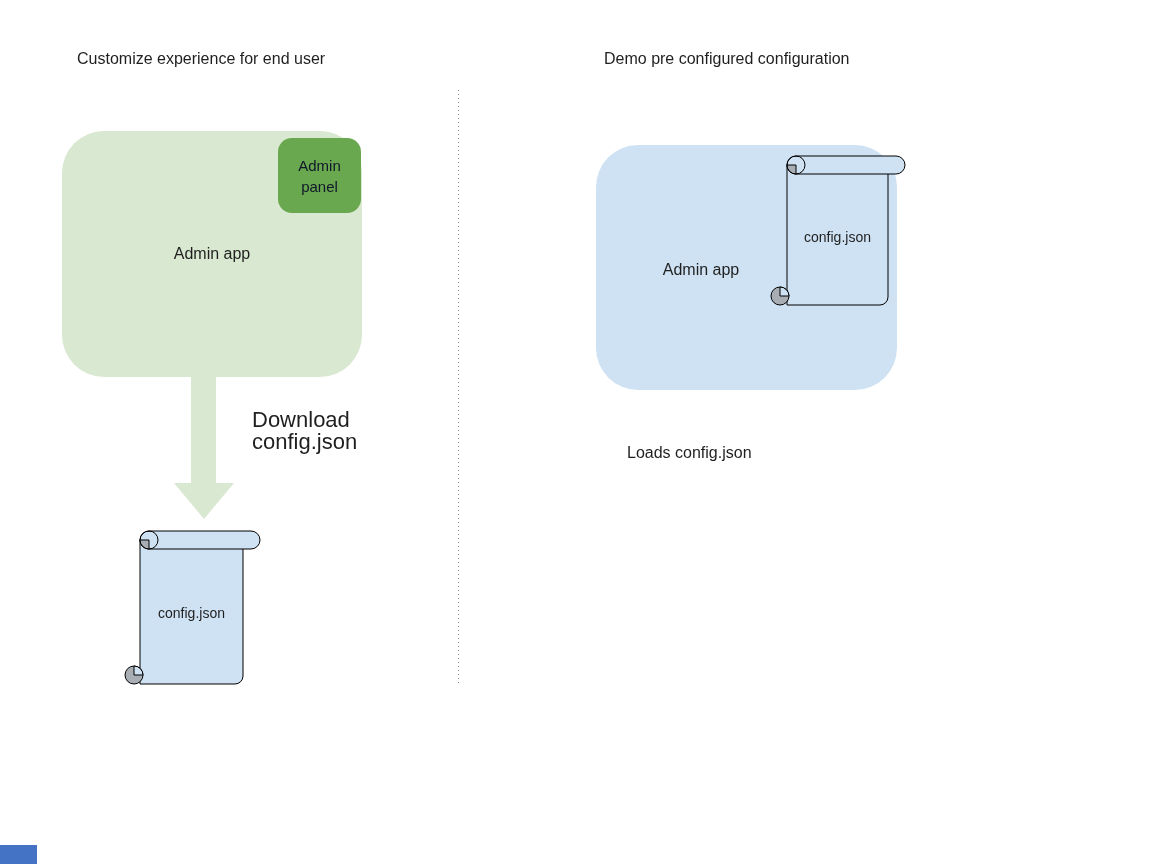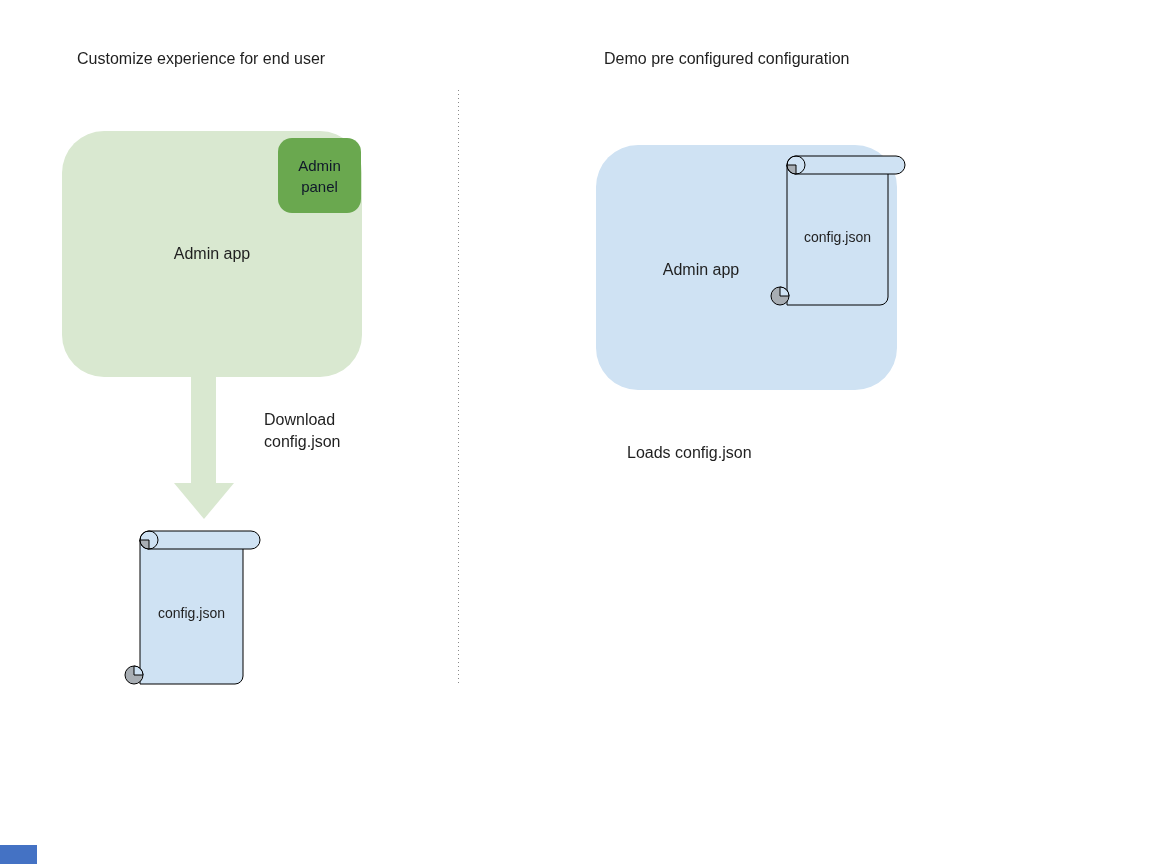--- a/index.html
+++ b/index.html
@@ -61,22 +61,22 @@
     font-size:15px;
     line-height:21px;
     color:#0f172a;
   }
   .demo-label{
     left:596px; top:261px; width:210px;
     text-align:center;
     font-size:16px;
   }
   .download-label{
-    left:264px; top:409px;
-    font-size:16px;
+    left:252px; top:409px;
+    font-size:22px;
     line-height:22px;
   }
   .caption{
     left:627px; top:444px;
     font-size:16px;
   }
   .scroll-label{
     text-align:center;
     font-size:14px;
   }

